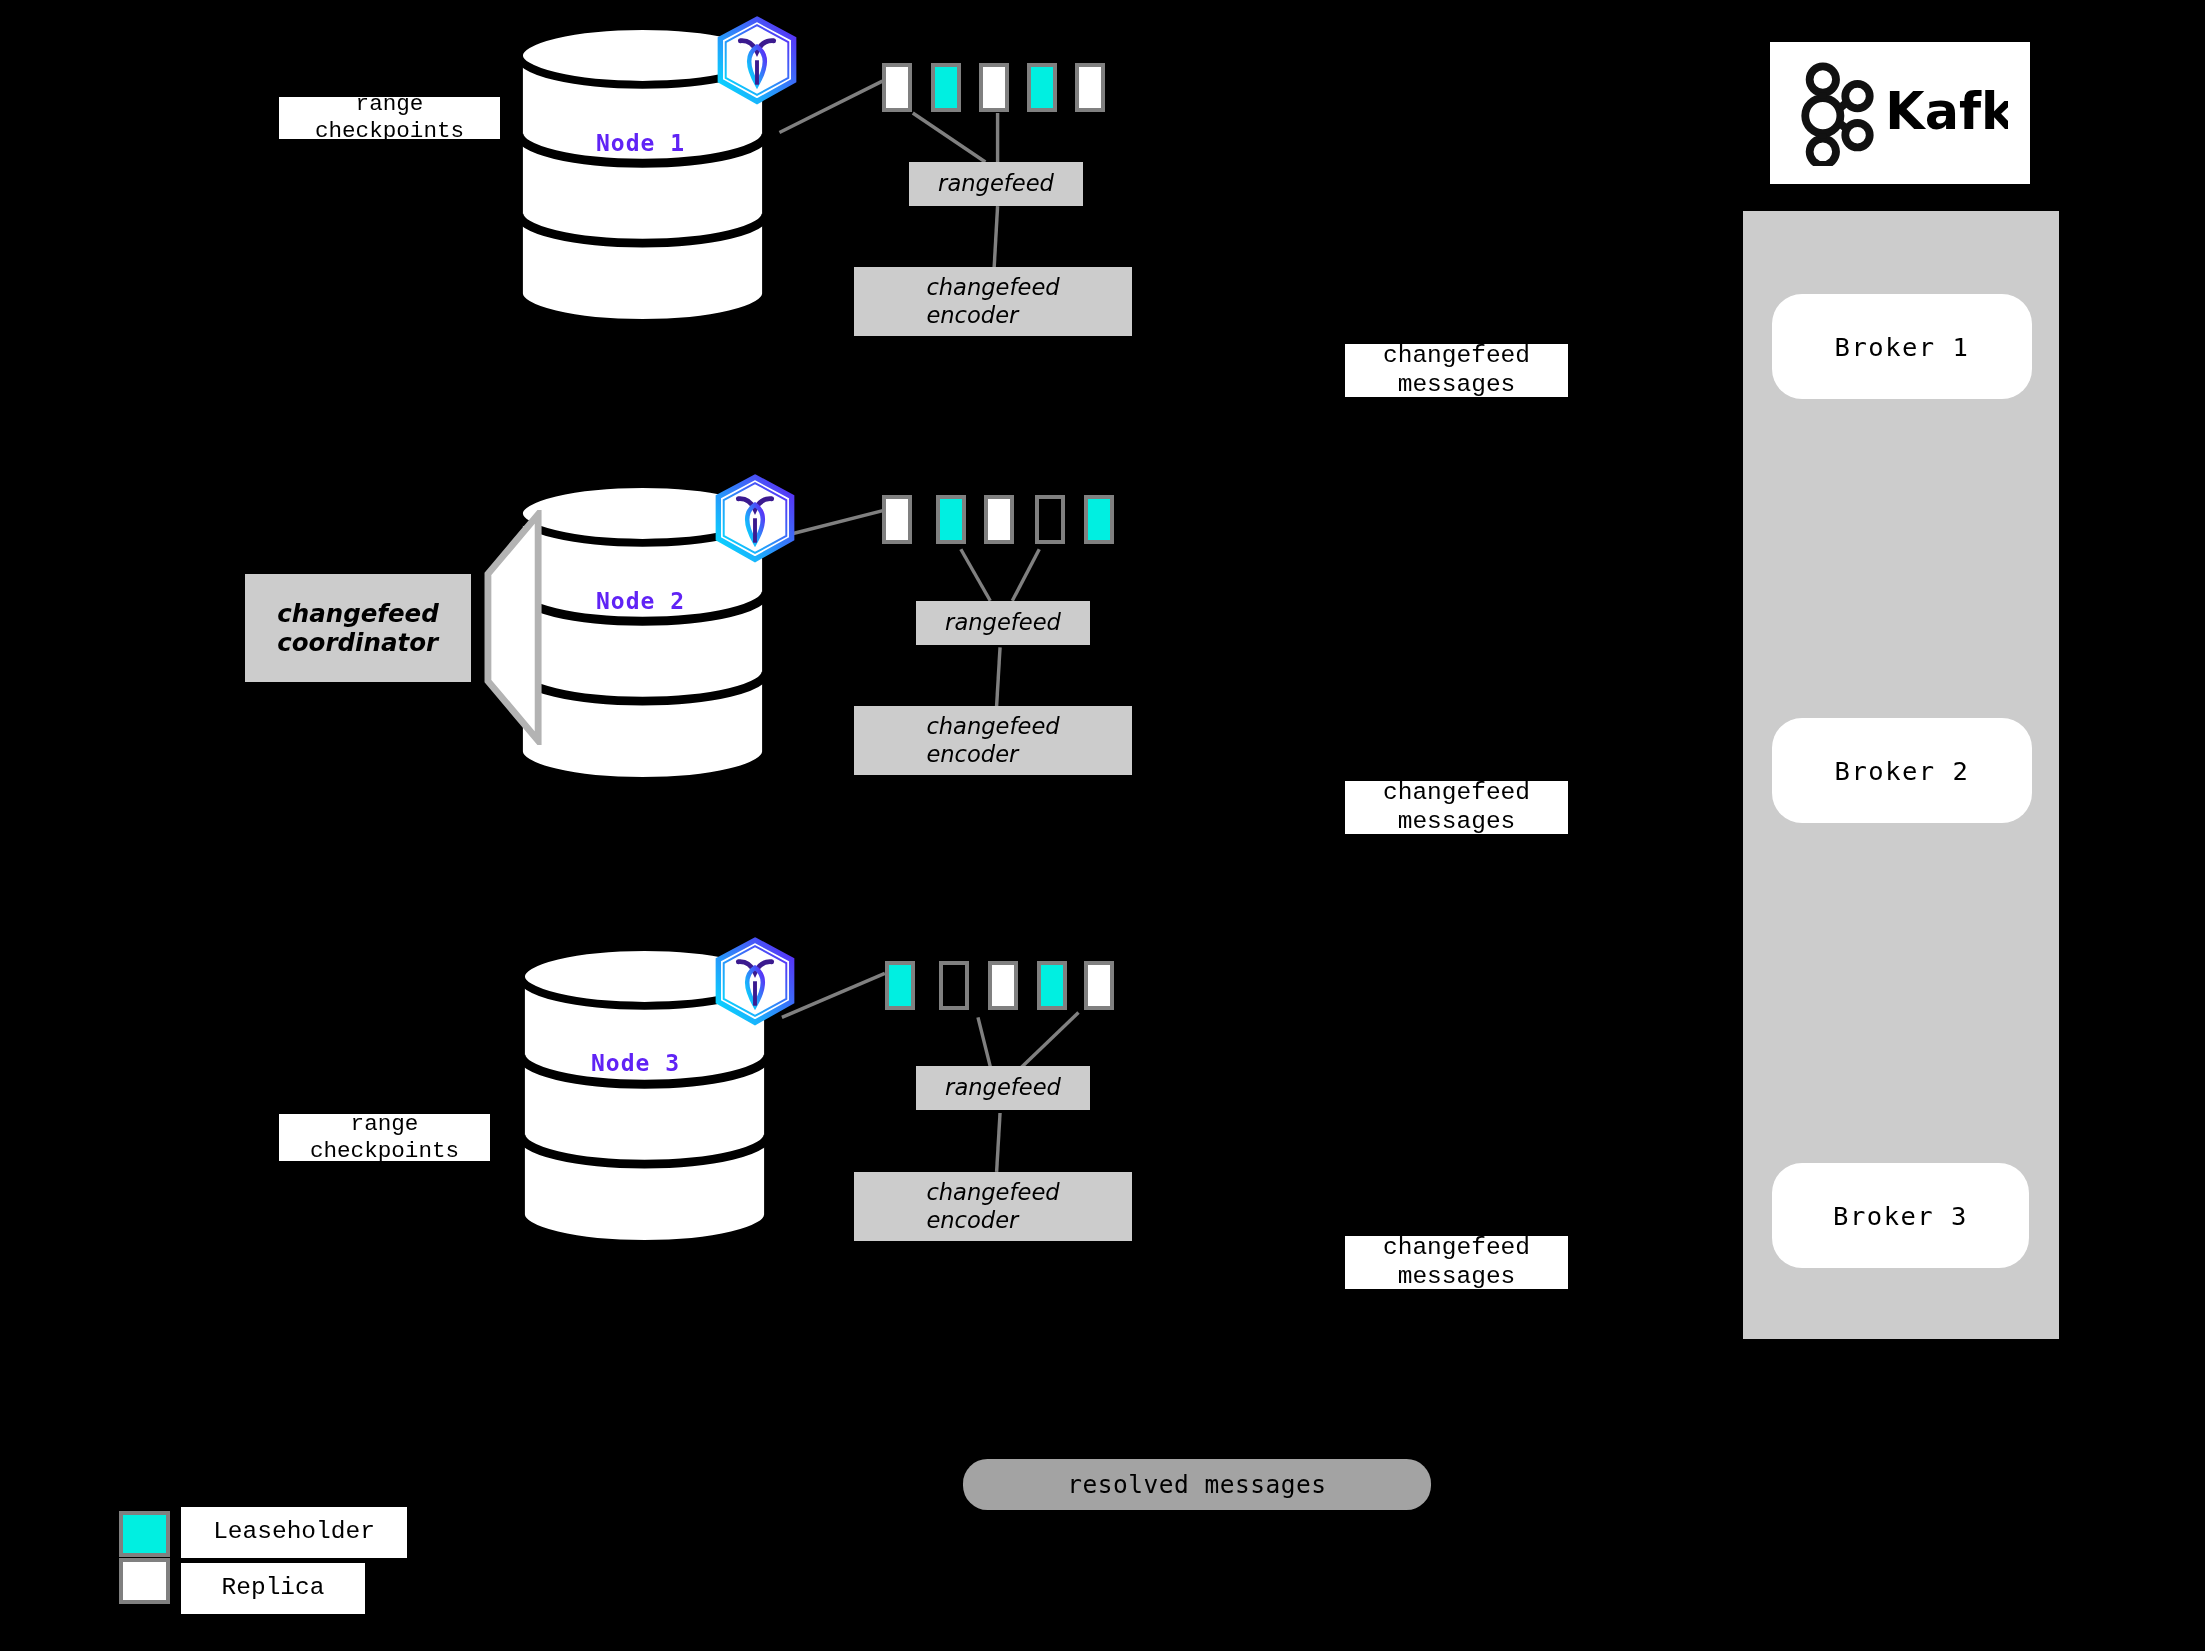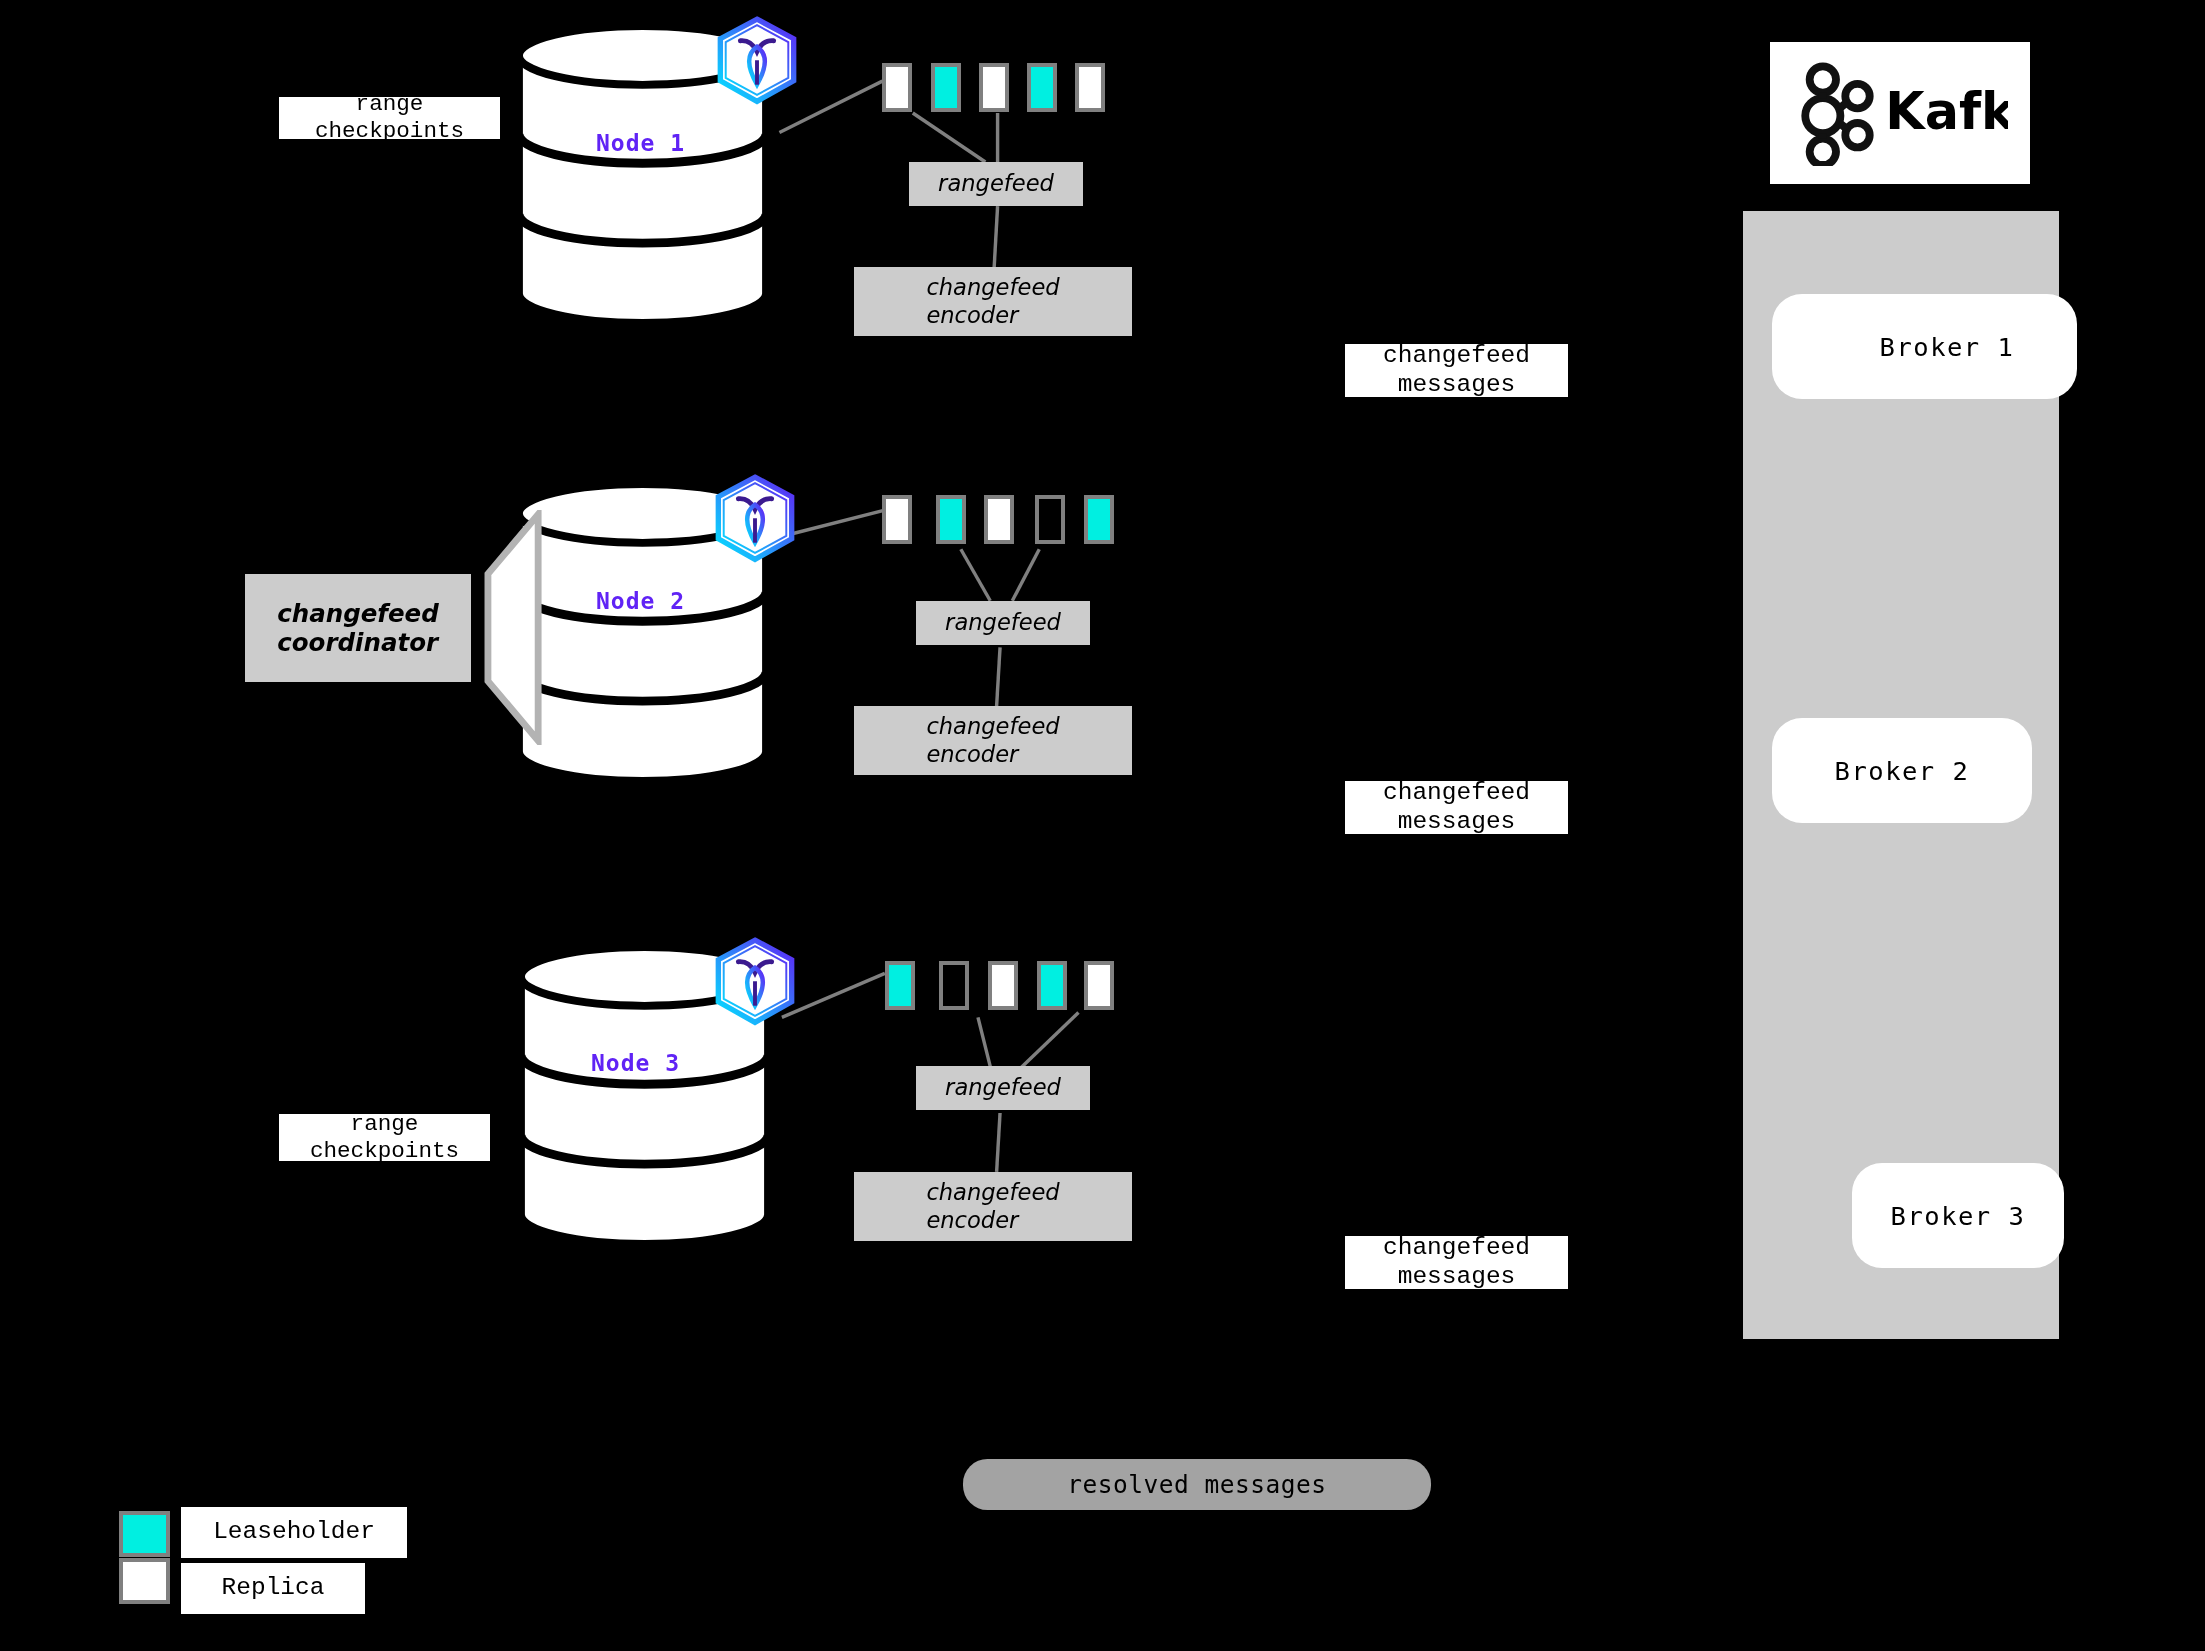--- a/index.html
+++ b/index.html
@@ -267,27 +267,27 @@
         <circle cx="133" cy="152" r="25"></circle>
         <line x1="62" y1="65" x2="62" y2="76"></line>
         <line x1="62" y1="148" x2="62" y2="159"></line>
         <line x1="95" y1="98" x2="112" y2="84"></line>
         <line x1="95" y1="126" x2="112" y2="140"></line>
       </g>
       <text x="190" y="140" class="kafka-word" font-size="104">Kafka</text>
     </svg>
   </div>
 
-  <div class="broker abs" style="left:1772px;top:294px;width:260px;height:105px;font-size:25.5px;padding-left:45px;">
+  <div class="broker abs" style="left:1772px;top:294px;width:260px;height:105px;font-size:25.5px;">
     <span>Broker 1</span>
   </div>
   <div class="broker abs" style="left:1772px;top:718px;width:260px;height:105px;font-size:25.5px;">
     <span>Broker 2</span>
   </div>
-  <div class="broker abs" style="left:1852px;top:1163px;width:212px;height:105px;font-size:25.5px;">
+  <div class="broker abs" style="left:1772px;top:1163px;width:257px;height:105px;font-size:25.5px;">
     <span>Broker 3</span>
   </div>
 
   <div class="pill abs" style="left:963px;top:1459px;width:468px;height:51px;font-size:24.5px;">
     <span>resolved messages</span>
   </div>
 
   <div class="legend-sw abs" style="left:119px;top:1511px;width:51px;height:46px;background:#00efe1;"></div>
   <div class="legend-sw abs" style="left:119px;top:1558px;width:51px;height:46px;background:#ffffff;"></div>
 

